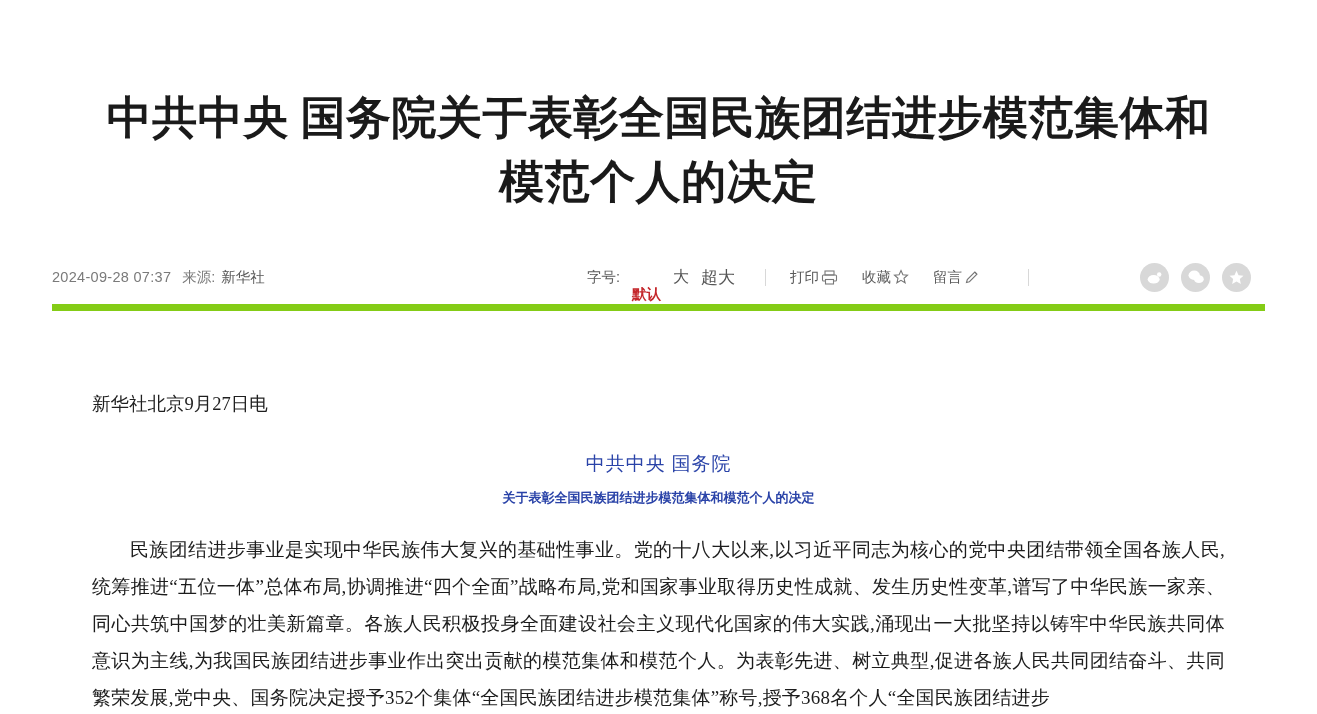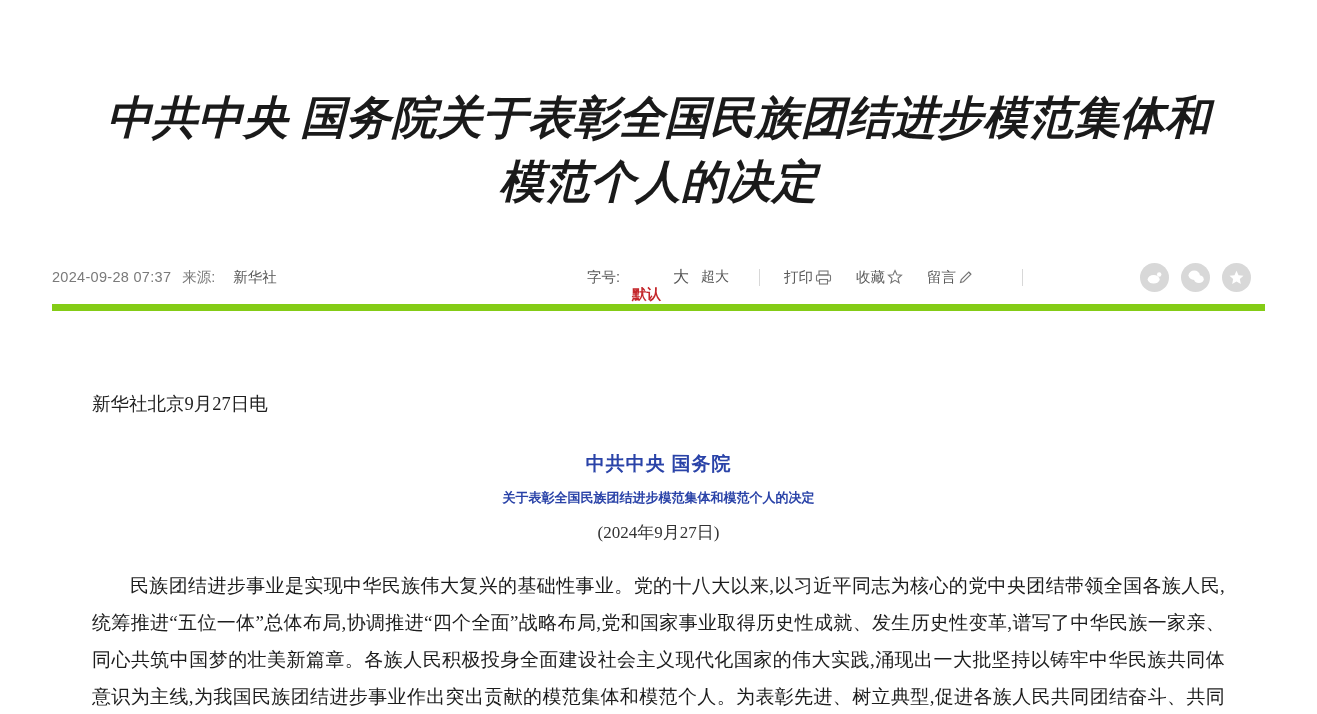--- a/index.html
+++ b/index.html
@@ -22,21 +22,20 @@
   }
   .article-title {
     font-family: "Liberation Serif", serif;
     font-size: 45px;
     line-height: 64px;
     font-weight: 700;
     color: #1a1a1a;
     text-align: center;
     padding: 56px 85px 0 85px;
     letter-spacing: 0.5px;
-    font-style: italic;
   }
   .meta-bar {
     margin: 36px 52px 0 52px;
     height: 54px;
     border-bottom: 7px solid #84cc16;
     display: flex;
     align-items: center;
     font-size: 14.5px;
     color: #666;
     position: relative;
@@ -44,39 +43,39 @@
   .meta-left {
     display: flex;
     align-items: center;
     gap: 6px;
     color: #7a7a7a;
     font-size: 14.5px;
     white-space: nowrap;
   }
   .meta-left .date { letter-spacing: 0.3px; }
   .meta-left .src-label { margin-left: 5px; }
-  .meta-left .src-name { margin-left: 12px; color: #5a5a5a; }
+  .meta-left .src-name { margin-left: 0; color: #5a5a5a; }
 
   .meta-center {
     position: absolute;
     left: 535px;
     display: flex;
     align-items: center;
     color: #666;
     white-space: nowrap;
   }
   .fs-label { color: #5a5a5a; margin-right: 6px; }
   .fs-opt {
     margin: 0 6px;
     color: #555;
     cursor: pointer;
   }
   .fs-opt.active { color: #c4272b; font-weight: 700; margin-top: 35px; }
   .fs-opt.big { font-size: 16px; }
-  .fs-opt.huge { font-size: 14px; }
+  .fs-opt.huge { font-size: 17px; }
 
   .divider {
     display: inline-block;
     width: 1px;
     height: 17px;
     background: #d8d8d8;
     margin: 0 24px;
     vertical-align: middle;
   }
   .act {
@@ -130,21 +129,21 @@
   }
   .doc-head {
     text-align: center;
     color: #2a43a8;
     font-family: "Liberation Serif", serif;
   }
   .doc-head .line1 {
     font-size: 19px;
     line-height: 34px;
     letter-spacing: 1px;
-    font-weight: 700;
+    font-weight: 400;
   }
   .doc-head .line2 {
     font-size: 13px;
     line-height: 34px;
     font-weight: 700;
   }
   .doc-head .line3 {
     font-size: 17px;
     line-height: 36px;
     color: #333;
@@ -236,19 +235,18 @@
       </span>
     </div>
   </div>
 
   <div class="body-wrap">
     <div class="dispatch">新华社北京9月27日电</div>
 
     <div class="doc-head">
       <div class="line1">中共中央  国务院</div>
       <div class="line2">关于表彰全国民族团结进步模范集体和模范个人的决定</div>
-      <div class="line3">(2024年9月27日)</div>
     </div>
 
     <p class="para">民族团结进步事业是实现中华民族伟大复兴的基础性事业。党的十八大以来,以习近平同志为核心的党中央团结带领全国各族人民,统筹推进“五位一体”总体布局,协调推进“四个全面”战略布局,党和国家事业取得历史性成就、发生历史性变革,谱写了中华民族一家亲、同心共筑中国梦的壮美新篇章。各族人民积极投身全面建设社会主义现代化国家的伟大实践,涌现出一大批坚持以铸牢中华民族共同体意识为主线,为我国民族团结进步事业作出突出贡献的模范集体和模范个人。为表彰先进、树立典型,促进各族人民共同团结奋斗、共同繁荣发展,党中央、国务院决定授予352个集体“全国民族团结进步模范集体”称号,授予368名个人“全国民族团结进步</p>
   </div>
 
 </div>
 
 </body></html>

